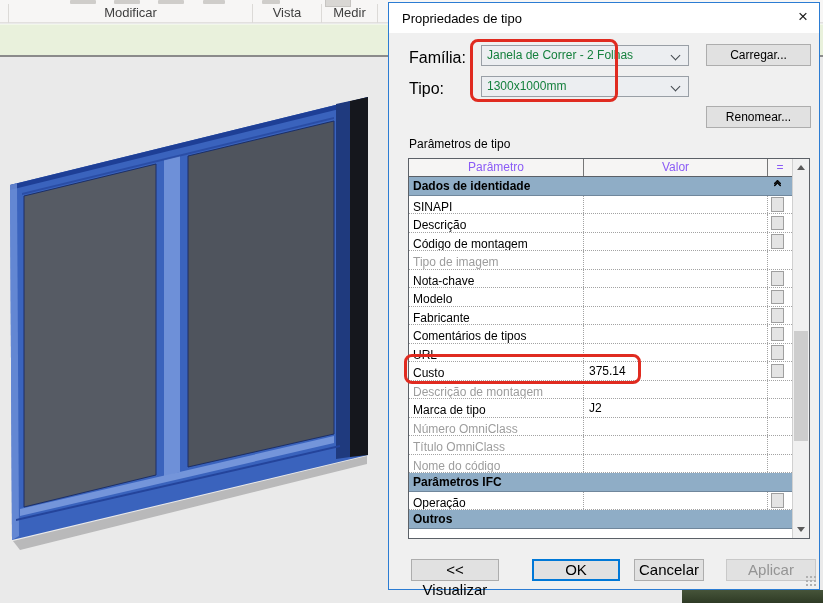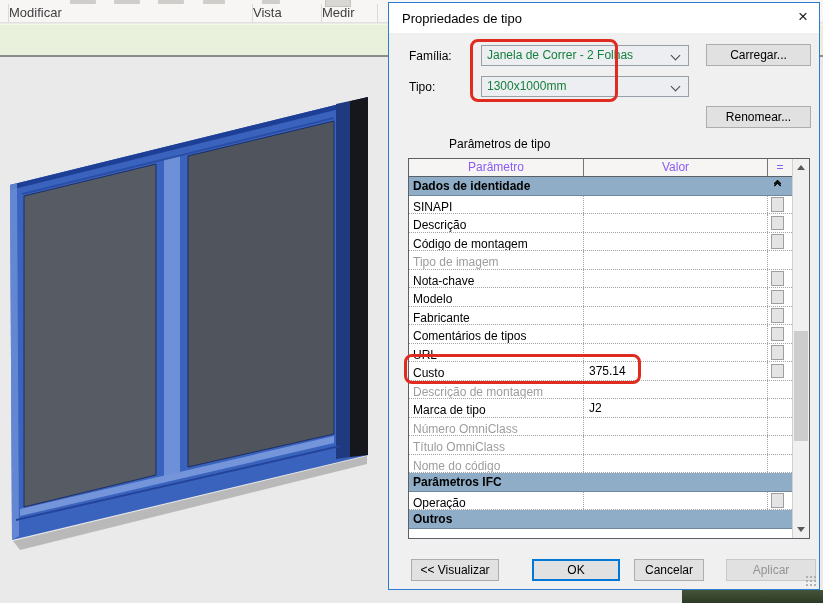--- a/index.html
+++ b/index.html
@@ -1,50 +1,50 @@
 <!DOCTYPE html>
 <html><head>
 <meta charset="utf-8">
 <style>
   * { margin:0; padding:0; box-sizing:border-box; }
   body { font-family:"Liberation Sans", sans-serif; }
   .screen { position:relative; width:823px; height:603px; background:#eaeaea; overflow:hidden; }
 
   
   .ribbon { position:absolute; left:0; top:0; width:823px; height:23px; background:#f7f6f5; border-bottom:1px solid #e2e0de; }
-  .panel-label { position:absolute; top:4px; height:19px; font-size:13px; color:#3f3f3f; text-align:left; line-height:18px; border-right:1px solid #dcdad7; }
+  .panel-label { position:absolute; top:4px; height:19px; font-size:13px; color:#3f3f3f; text-align:center; line-height:18px; border-right:1px solid #dcdad7; }
   .panel-label.p0 { left:8px;  width:245px; border-left:1px solid #dcdad7; }
   .panel-label.p1 { left:253px; width:69px; }
   .panel-label.p2 { left:322px; width:56px; }
   .icon-sliver { position:absolute; top:0; height:4px; background:#cfcdca; border-radius:1px; }
   .ribbon-btn-sliver { position:absolute; top:0; left:325px; width:26px; height:7px; background:#d9d7d4; border:1px solid #c6c4c1; border-top:none; }
   .options-bar { position:absolute; left:0; top:24px; width:823px; height:31px; background:#e9f1dc; border-top:1px solid #f2f7ea; }
   .canvas-divider { position:absolute; left:0; top:55px; width:823px; height:2px; background:#8b8b8b; }
 
   
   .canvas { position:absolute; left:0; top:57px; width:823px; height:546px; background:#eaeaea; }
   .terrain { position:absolute; left:682px; top:590px; width:141px; height:13px;
              background:linear-gradient(180deg,#46543a 0%, #39462e 55%, #2e3a25 100%); }
 
   
   .dialog { position:absolute; left:388px; top:2px; width:432px; height:588px;
             background:#f0f0f0; border:1px solid #2b7cd3; }
   .titlebar { position:absolute; left:0; top:0; width:100%; height:30px; background:#ffffff; }
   .titlebar .ttl { position:absolute; left:13px; top:8px; font-size:13px; color:#000; }
   .titlebar .close { position:absolute; right:11px; top:4px; font-size:17px; color:#1b1b1b; cursor:default; line-height:20px; }
 
-  .fld-label { position:absolute; font-size:12px; color:#000; }
+  .fld-label { position:absolute; font-size:16px; color:#000; }
   .combo { position:absolute; width:208px; height:21px; background:#eceef1; border:1px solid #999fa6; font-size:12px; color:#15803d;
            line-height:19px; padding-left:5px; }
   .cmb-chev { position:absolute; right:9px; top:6px; width:7px; height:7px;
               border-right:1.4px solid #43484e; border-bottom:1.4px solid #43484e; transform:rotate(45deg); }
   .dlg-btn { position:absolute; width:105px; height:22px; background:#e1e1e1; border:1px solid #adadad;
              font-size:12px; color:#000; text-align:center; line-height:20px; }
 
-  .section-label { position:absolute; left:20px; top:134px; font-size:12px; color:#000;margin-left:40px; }
+  .section-label { position:absolute; left:20px; top:134px; font-size:12px; color:#000; }
 
   
   .tbl { position:absolute; left:19px; top:155px; width:402px; height:381px; background:#fff; border:1px solid #5b6067; }
   .thead { position:absolute; left:0; top:0; right:17px; height:18px; display:flex; background:#f6f5f4; border-bottom:1px solid #5b6067; }
   .thead .hc { font-size:12px; color:#8b5cf6; text-align:center; line-height:17px; }
   .thead .h1 { width:175px; border-right:1px solid #777; }
   .thead .h2 { width:184px; border-right:1px solid #777; }
   .thead .h3 { flex:1; }
   .rows { position:absolute; left:0; top:18px; right:17px; bottom:0; overflow:hidden; }
   .trow { display:flex; height:18.5px; font-size:12px; color:#000; border-bottom:1px dotted #a3a3a3; background:#fff; }
@@ -64,21 +64,21 @@
   .sbtn { position:absolute; left:0; width:16px; height:17px; background:#f0f0f0; }
   .sbtn.up { top:0; } .sbtn.down { bottom:0; }
   .tri-up { position:absolute; left:4px; top:6px; width:0; height:0;
             border-left:4px solid transparent; border-right:4px solid transparent; border-bottom:5px solid #5a5a5a; }
   .tri-down { position:absolute; left:4px; top:6px; width:0; height:0;
             border-left:4px solid transparent; border-right:4px solid transparent; border-top:5px solid #5a5a5a; }
   .sthumb { position:absolute; left:1px; width:14px; top:172px; height:110px; background:#cdcdcd; }
 
   
   .foot-btn { position:absolute; top:556px; height:22px; background:#e1e1e1; border:1px solid #adadad;
-              font-size:12px; color:#000; text-align:center; line-height:20px; }
+              font-size:15px; color:#000; text-align:center; line-height:20px; }
   .foot-btn.preview { left:22px; width:88px; }
   .foot-btn.ok { left:143px; width:88px; border:2px solid #0078d7; line-height:18px; }
   .foot-btn.cancel { left:245px; width:70px; }
   .foot-btn.apply { left:337px; width:90px; border-color:#c9c9c9; color:#949494; }
   .grip { position:absolute; right:3px; bottom:3px; width:10px; height:10px;
           background:radial-gradient(circle at 1px 1px,#b0b0b0 1px,transparent 1.3px);
           background-size:4px 4px; }
 
   
   .redbox { position:absolute; border:3px solid #e02b20; border-radius:8px; pointer-events:none; }

